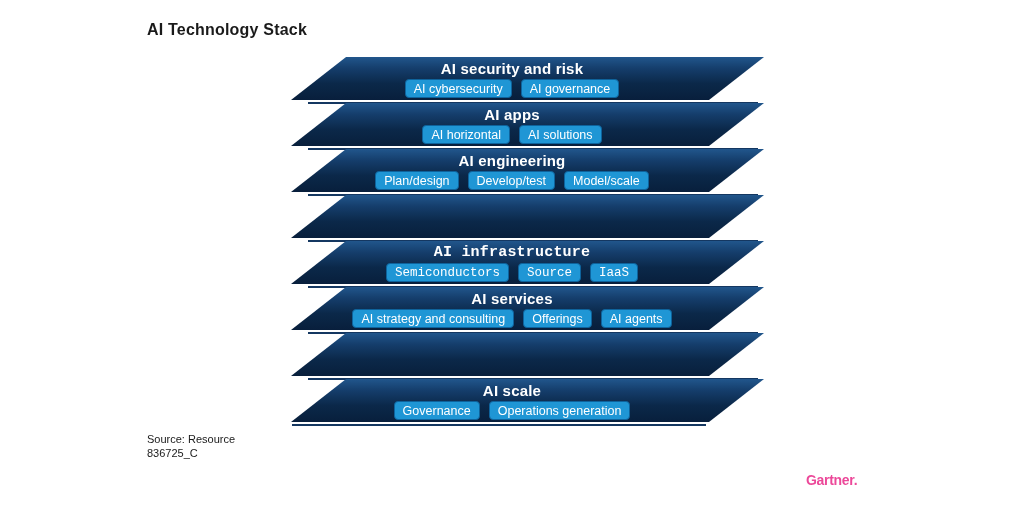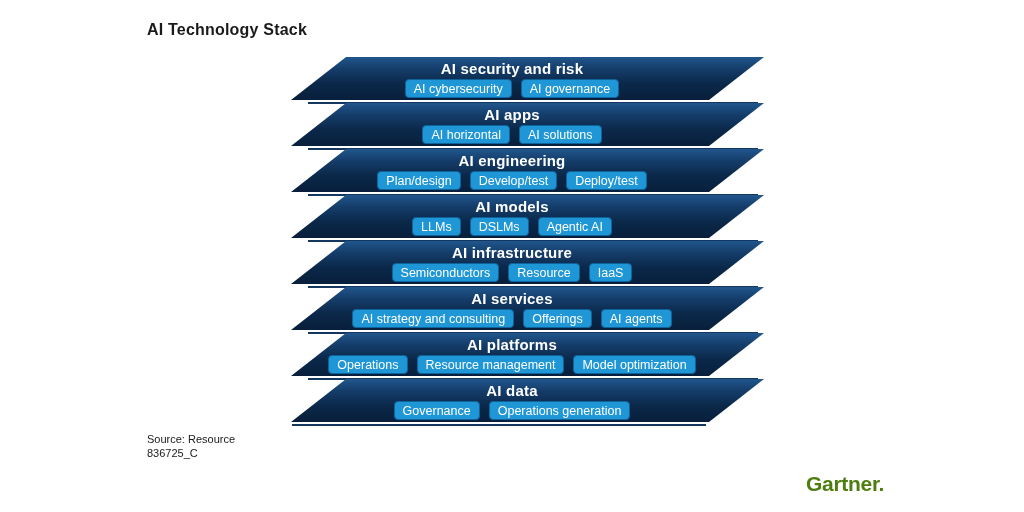--- a/index.html
+++ b/index.html
@@ -35,21 +35,21 @@
     background:#1f96d5; border:1px solid #0e639c; border-radius:4px;
     color:#ffffff; font-size:12.5px; line-height:14px; padding:1.5px 8px;
     white-space:nowrap;
   }
   .source {
     position:absolute; left:147px; top:433px;
     font-size:11px; line-height:13.5px; color:#1a1a1a;
   }
   .gartner-logo {
     position:absolute; left:806px; top:472px;
-    font-size:21px; font-weight:bold; color:#4d7c0f; letter-spacing:-0.3px;
+    font-size:14px; font-weight:bold; color:#ec4899; letter-spacing:-0.3px;
   }
 </style>
 </head>
 <body>
 
 <div class="canvas">
   <div class="page-title">AI Technology Stack</div>
 
   <div id="stack">
       <div class="layer" style="top: 57px;">
@@ -75,77 +75,61 @@
         </div>
       </div>
       <div class="layer" style="top: 149px;">
         <div class="plate"></div>
         <div class="edge-line"></div>
         <div class="content">
           <div class="layer-title">AI engineering</div>
           <div class="chips">
             <span class="chip">Plan/design</span>
             <span class="chip">Develop/test</span>
-            <span class="chip">Deploy/test</span>
+            <span class="chip">Model/scale</span>
           </div>
         </div>
       </div>
       <div class="layer" style="top: 195px;">
         <div class="plate"></div>
         <div class="edge-line"></div>
-        <div class="content">
-          <div class="layer-title">AI models</div>
-          <div class="chips">
-            <span class="chip">LLMs</span>
-            <span class="chip">DSLMs</span>
-            <span class="chip">Agentic AI</span>
-          </div>
-        </div>
       </div>
-      <div class="layer" style="top: 241px;">
+      <div class="layer" style="top: 241px; font-family: Liberation Mono, monospace;">
         <div class="plate"></div>
         <div class="edge-line"></div>
         <div class="content">
           <div class="layer-title">AI infrastructure</div>
           <div class="chips">
             <span class="chip">Semiconductors</span>
-            <span class="chip">Resource</span>
+            <span class="chip">Source</span>
             <span class="chip">IaaS</span>
           </div>
         </div>
       </div>
       <div class="layer" style="top: 287px; padding-left: 48px;">
         <div class="plate"></div>
         <div class="edge-line"></div>
         <div class="content">
           <div class="layer-title">AI services</div>
           <div class="chips">
             <span class="chip">AI strategy and consulting</span>
             <span class="chip">Offerings</span>
             <span class="chip">AI agents</span>
           </div>
         </div>
       </div>
       <div class="layer" style="top: 333px;">
         <div class="plate"></div>
         <div class="edge-line"></div>
-        <div class="content">
-          <div class="layer-title">AI platforms</div>
-          <div class="chips">
-            <span class="chip">Operations</span>
-            <span class="chip">Resource management</span>
-            <span class="chip">Model optimization</span>
-          </div>
-        </div>
       </div>
       <div class="layer" style="top: 379px;">
         <div class="plate"></div>
         <div class="edge-line last"></div>
         <div class="content">
-          <div class="layer-title">AI data</div>
+          <div class="layer-title">AI scale</div>
           <div class="chips">
             <span class="chip">Governance</span>
             <span class="chip">Operations generation</span>
           </div>
         </div>
       </div>
     </div>
 
   <div class="source">
     <div>Source: Resource</div>

